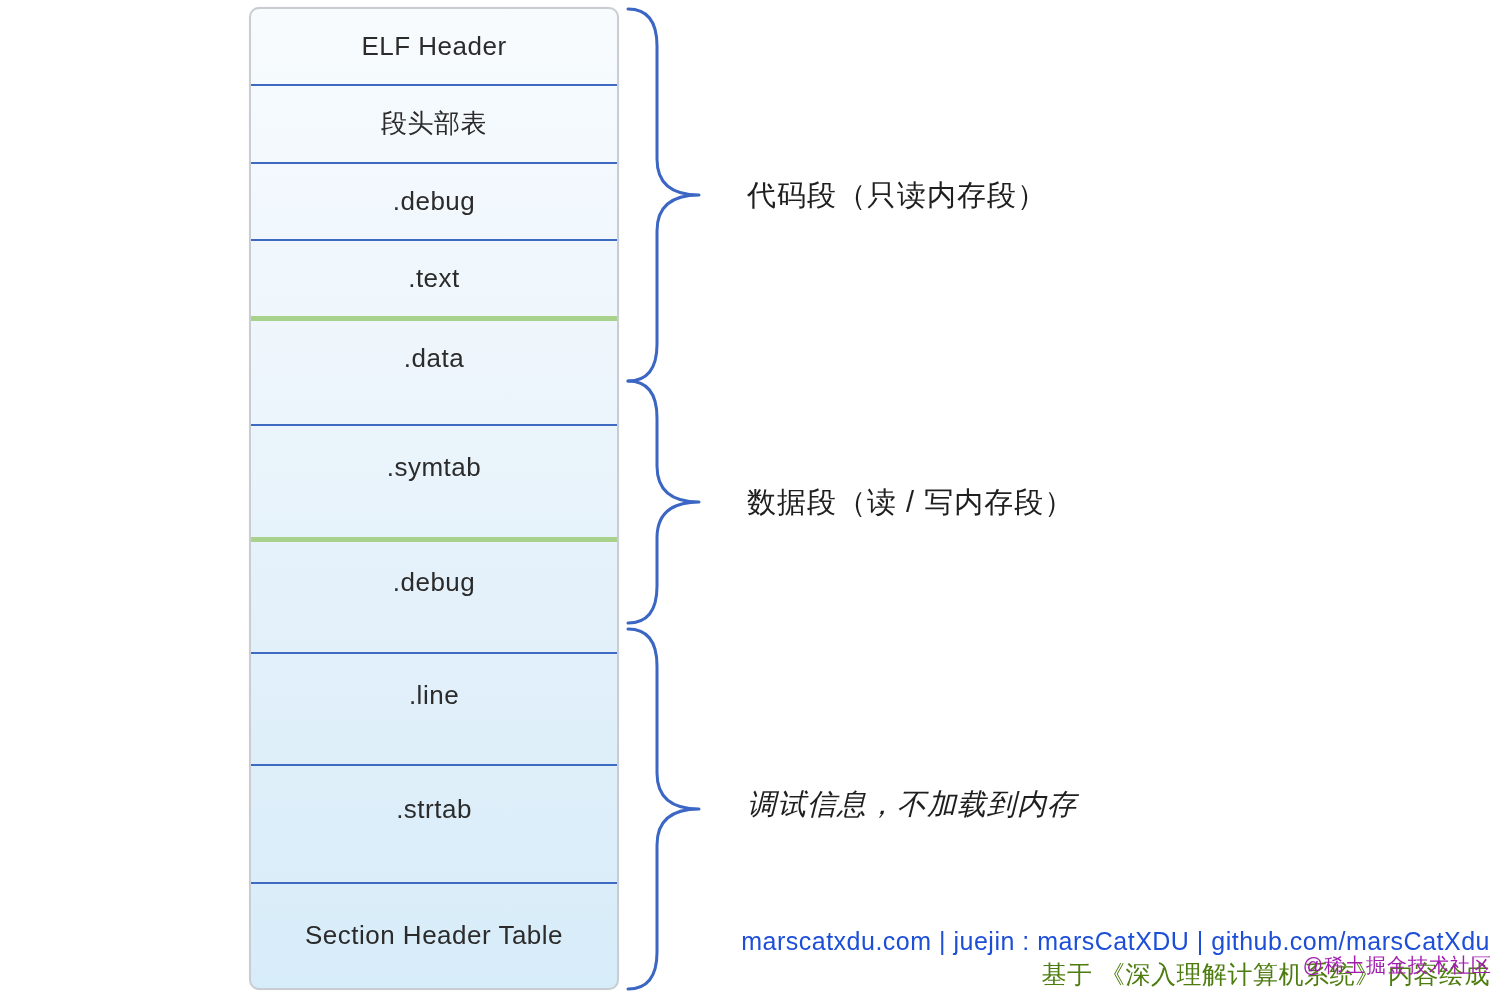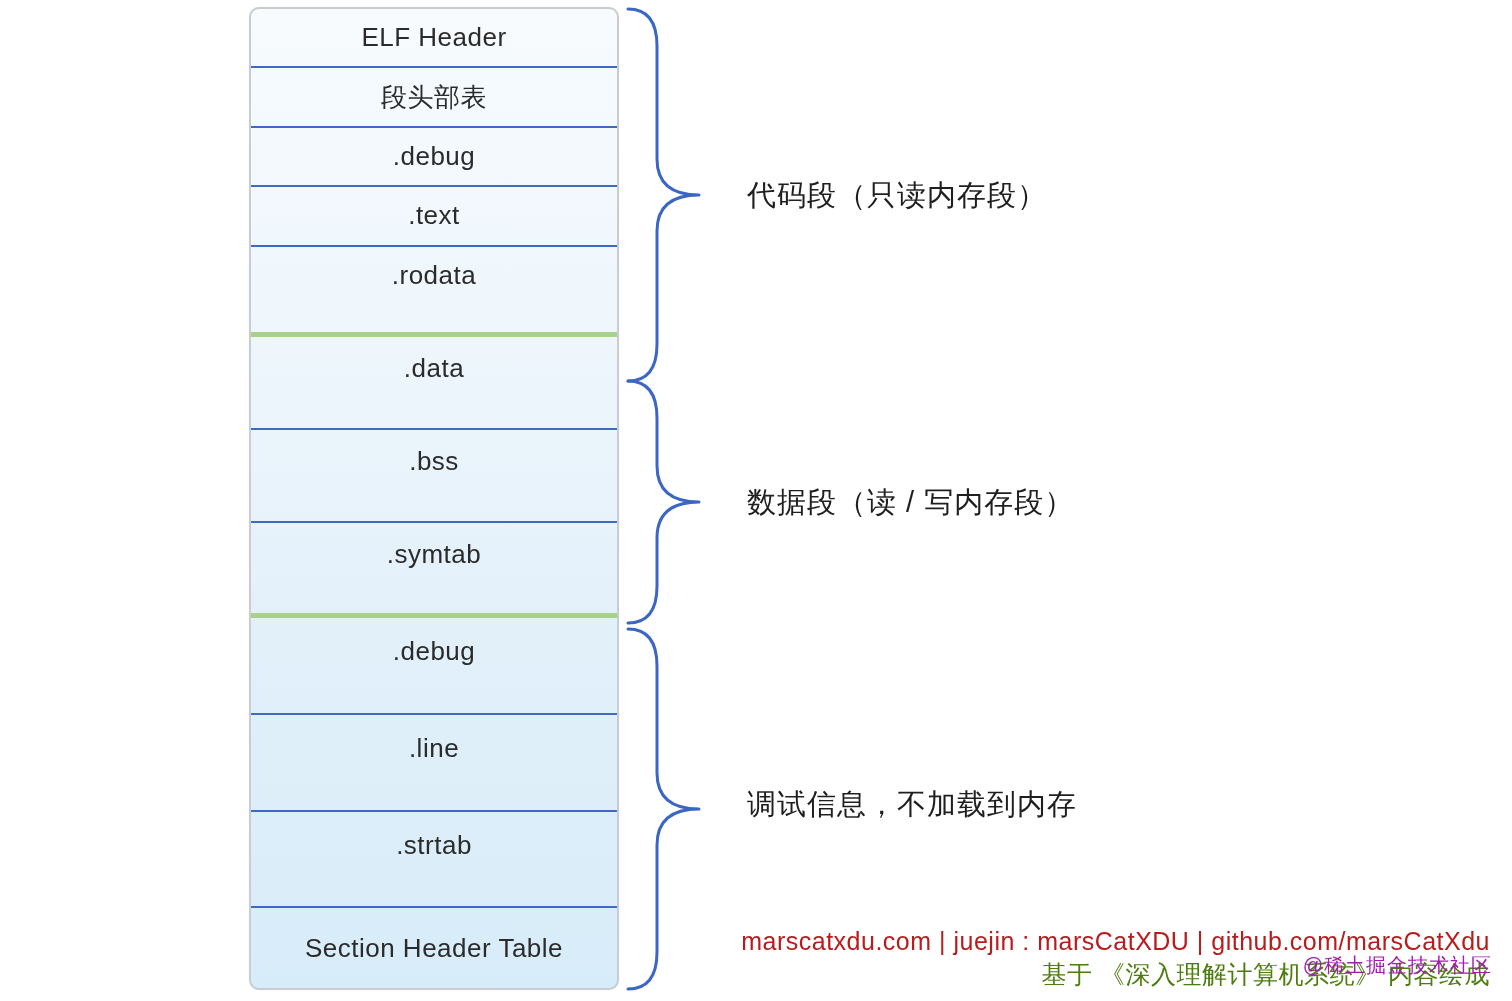--- a/index.html
+++ b/index.html
@@ -62,28 +62,28 @@
     position: absolute;
     left: 747px;
     font-size: 29px;
     line-height: 40px;
     color: #1f1f1f;
     letter-spacing: 1px;
     white-space: nowrap;
   }
   #annotation-1 { top: 175px; }
   #annotation-2 { top: 482px; }
-  #annotation-3 { top: 784px; }
+  #annotation-3 { top: 784px; font-style: italic; }
 
   
   .wm {
     position: absolute;
     right: 22px;
     white-space: nowrap;
-    color: #b91c1c;
+    color: #1d4ed8;
     font-size: 25px;
     letter-spacing: 0.5px;
   }
   #wm-line1 { top: 927px; }
   #wm-line2 { top: 958px; color: #4d7c0f; }
   #wm-badge {
     position: absolute;
     right: 20px; top: 952px;
     white-space: nowrap;
     color: #a21caf;
@@ -103,28 +103,22 @@
       </div>
     <div class="row">
         <span>段头部表</span>
       </div>
     <div class="row">
         <span>.debug</span>
       </div>
     <div class="row">
         <span>.text</span>
       </div>
-    <div class="row">
-        <span>.rodata</span>
-      </div>
     <div class="row green-top">
         <span>.data</span>
-      </div>
-    <div class="row">
-        <span>.bss</span>
       </div>
     <div class="row">
         <span>.symtab</span>
       </div>
     <div class="row green-top">
         <span>.debug</span>
       </div>
     <div class="row">
         <span>.line</span>
       </div>

